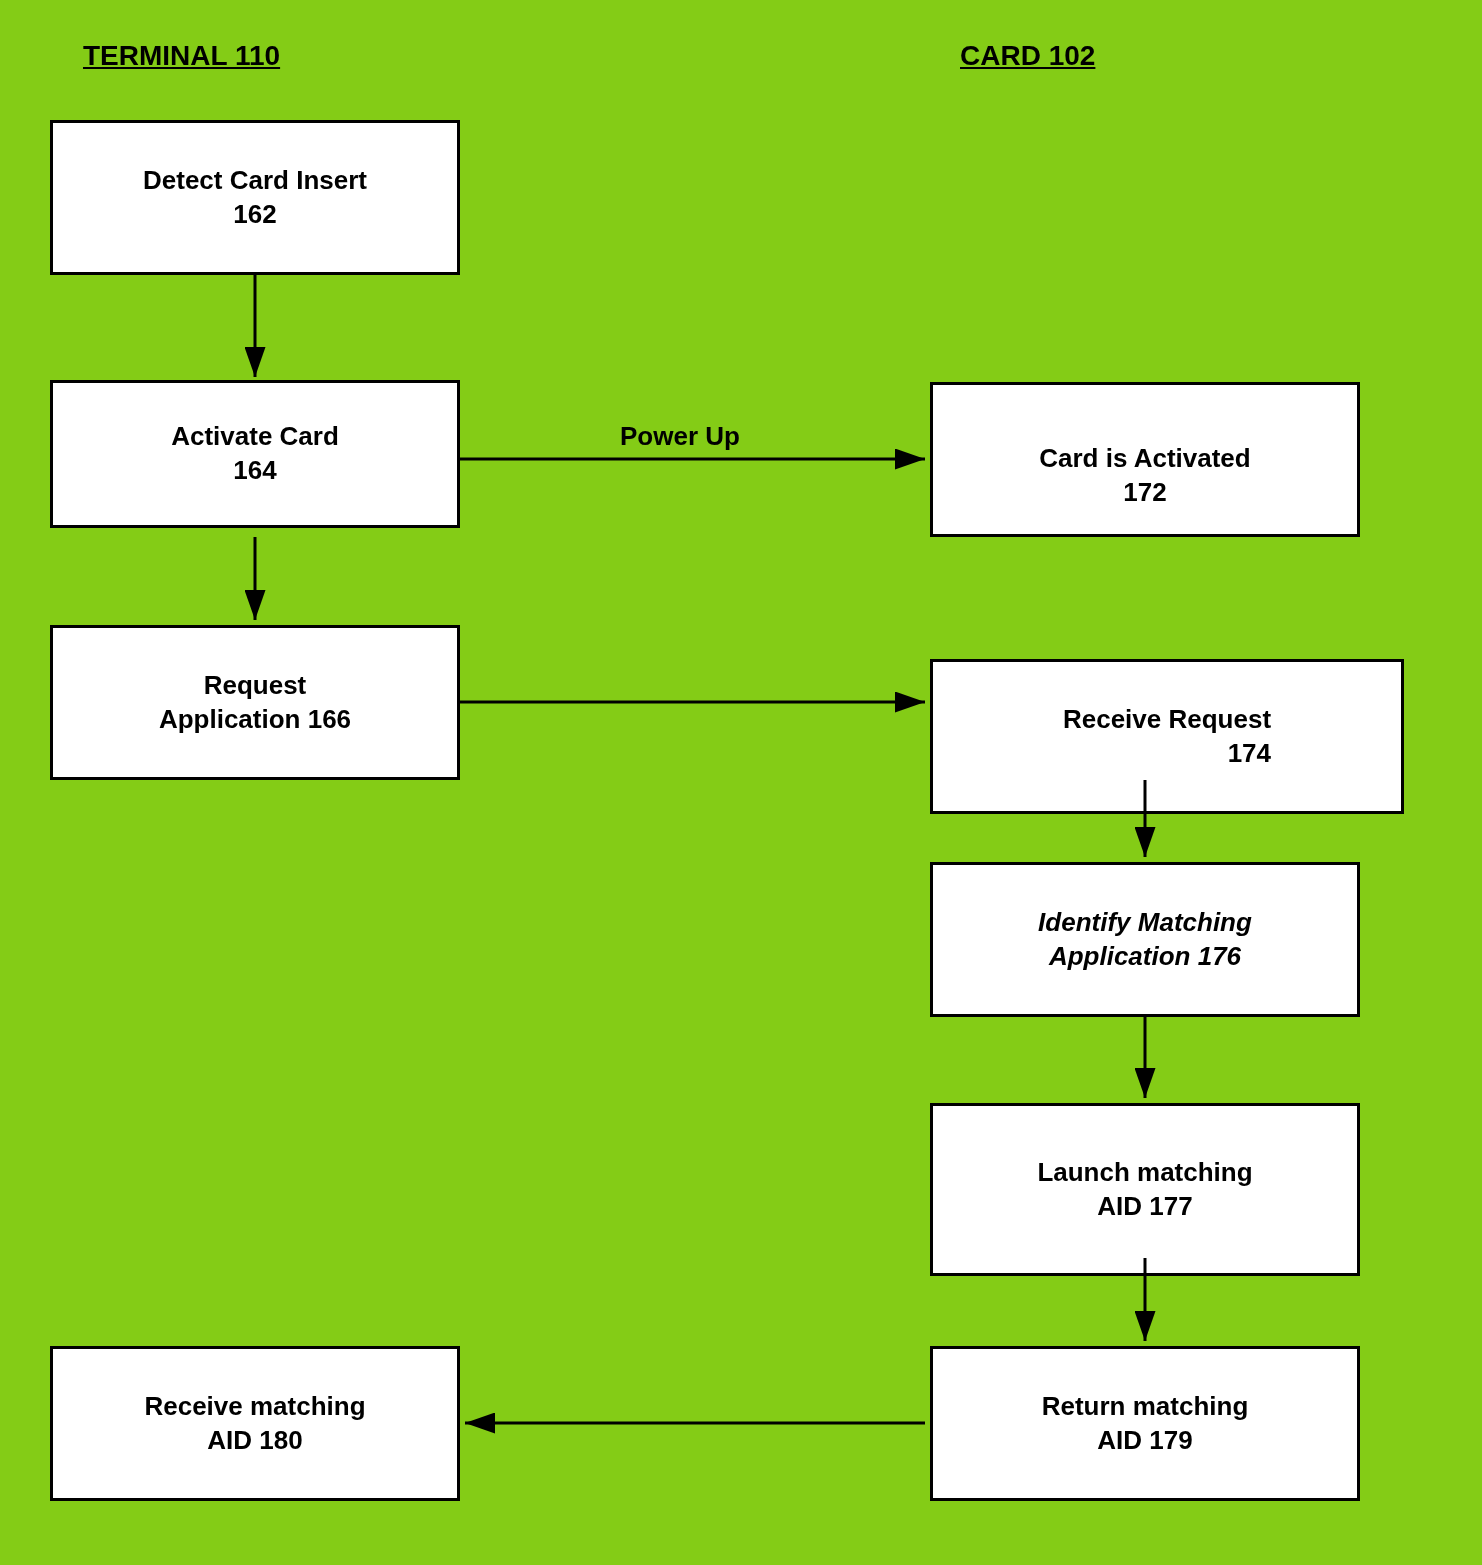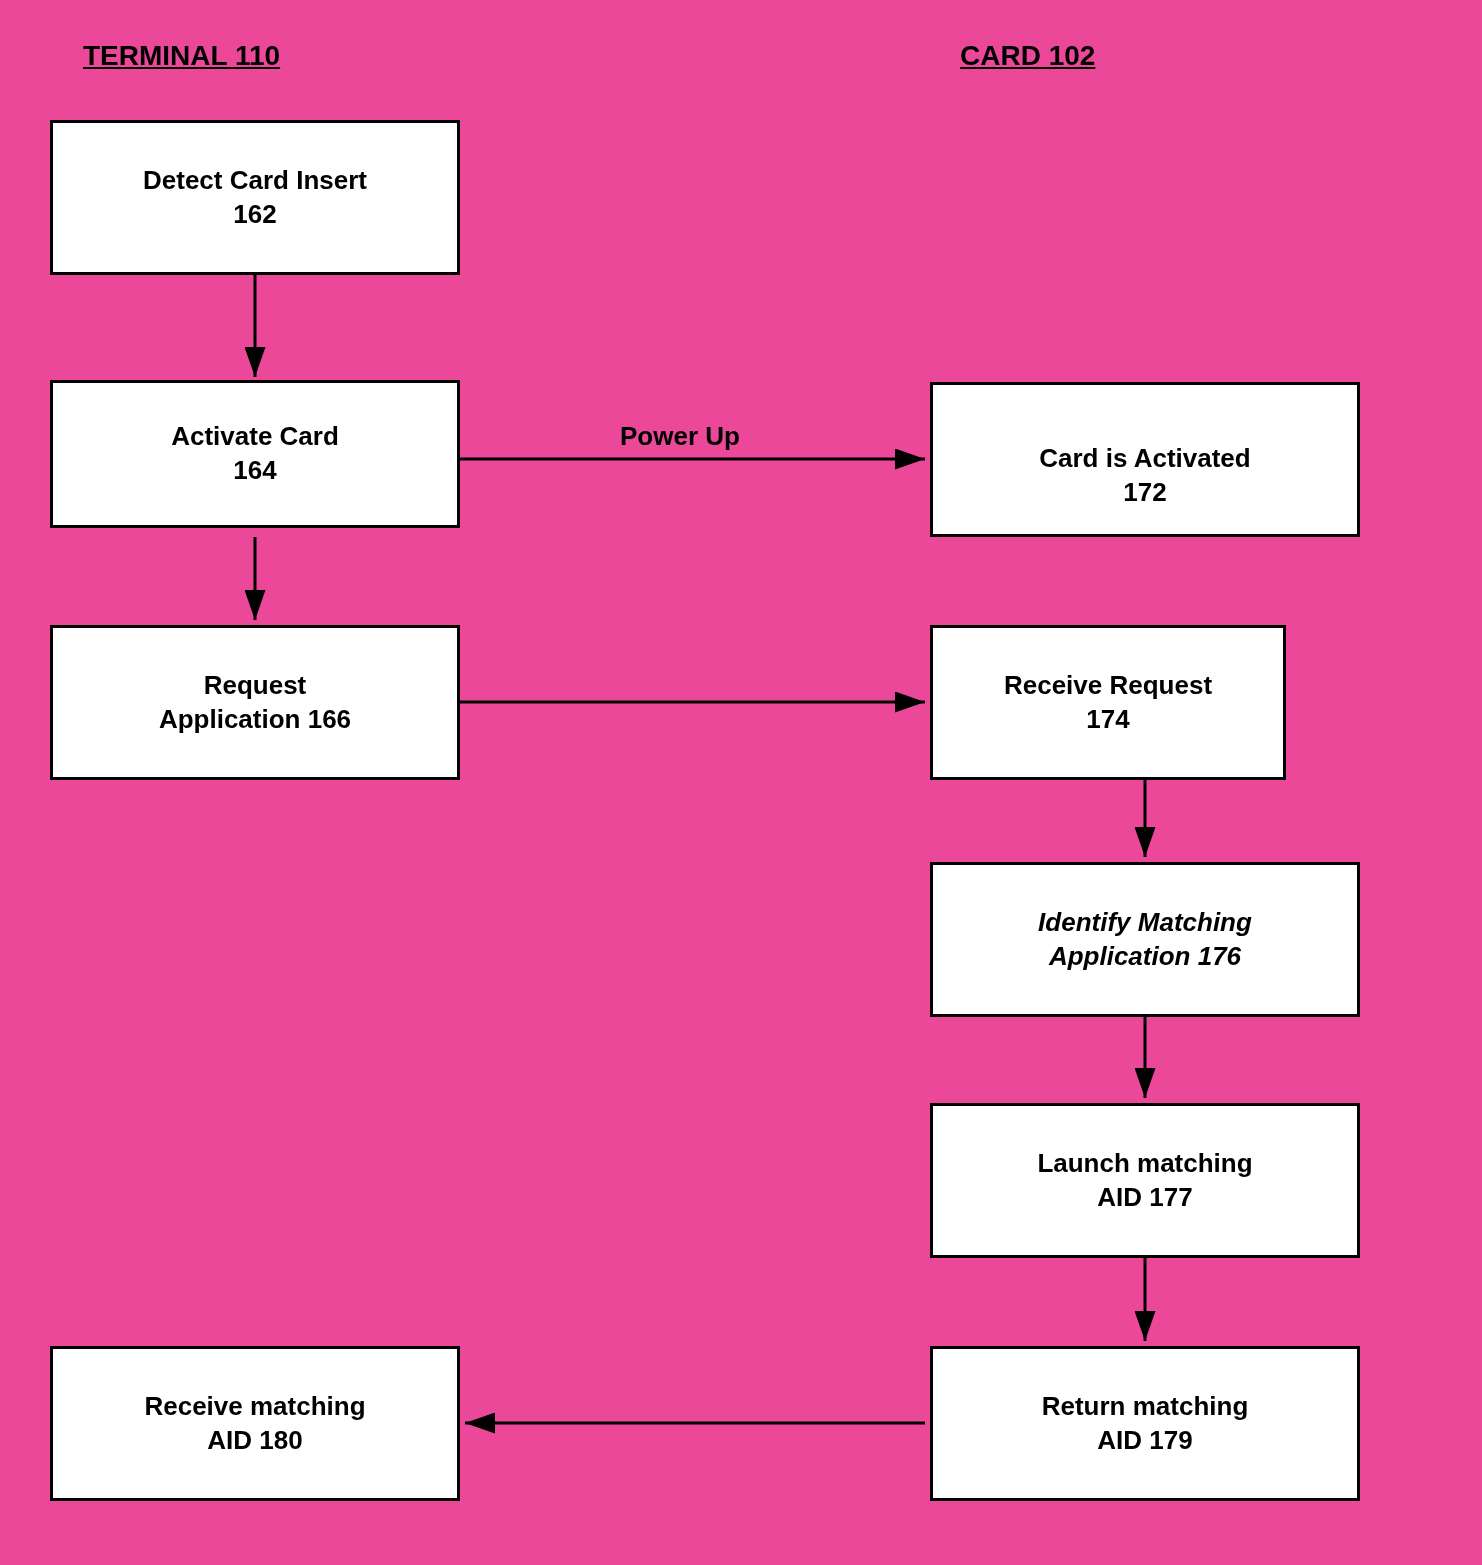--- a/index.html
+++ b/index.html
@@ -9,21 +9,21 @@
       width: 1482px;
       height: 1565px;
       position: relative;
       overflow: hidden;
     }
 
     .diagram-container {
       width: 1482px;
       height: 1565px;
       position: relative;
-      background: #ec4899;
+      background: #84cc16;
     }
 
     .column-header {
       position: absolute;
       top: 40px;
       font-size: 28px;
       font-weight: bold;
       text-decoration: underline;
       color: #000;
     }
@@ -101,31 +101,31 @@
   <div class="flow-box" style="left:50px; top:1346px; width:410px; height:155px;">
     <span style="white-space:pre-line;">Receive matching
 AID 180</span>
   </div>
 
   <div class="flow-box" style="left:930px; top:382px; width:430px; height:155px;">
     <span style="white-space:pre-line;margin-top:32px;">Card is Activated
 172</span>
   </div>
 
-  <div class="flow-box" style="left:930px; top:625px; width:356px; height:155px;">
+  <div class="flow-box" style="left:930px; top:659px; width:474px; height:155px;text-align:right;">
     <span style="white-space:pre-line;">Receive Request
 174</span>
   </div>
 
   <div class="flow-box" style="left:930px; top:862px; width:430px; height:155px;font-style:italic;">
     <span style="white-space:pre-line;">Identify Matching
 Application 176</span>
   </div>
 
-  <div class="flow-box" style="left:930px; top:1103px; width:430px; height:155px;">
+  <div class="flow-box" style="left:930px; top:1103px; width:430px; height:173px;">
     <span style="white-space:pre-line;">Launch matching
 AID 177</span>
   </div>
 
   <div class="flow-box" style="left:930px; top:1346px; width:430px; height:155px;">
     <span style="white-space:pre-line;">Return matching
 AID 179</span>
   </div>
 
   <svg class="arrows-svg">

